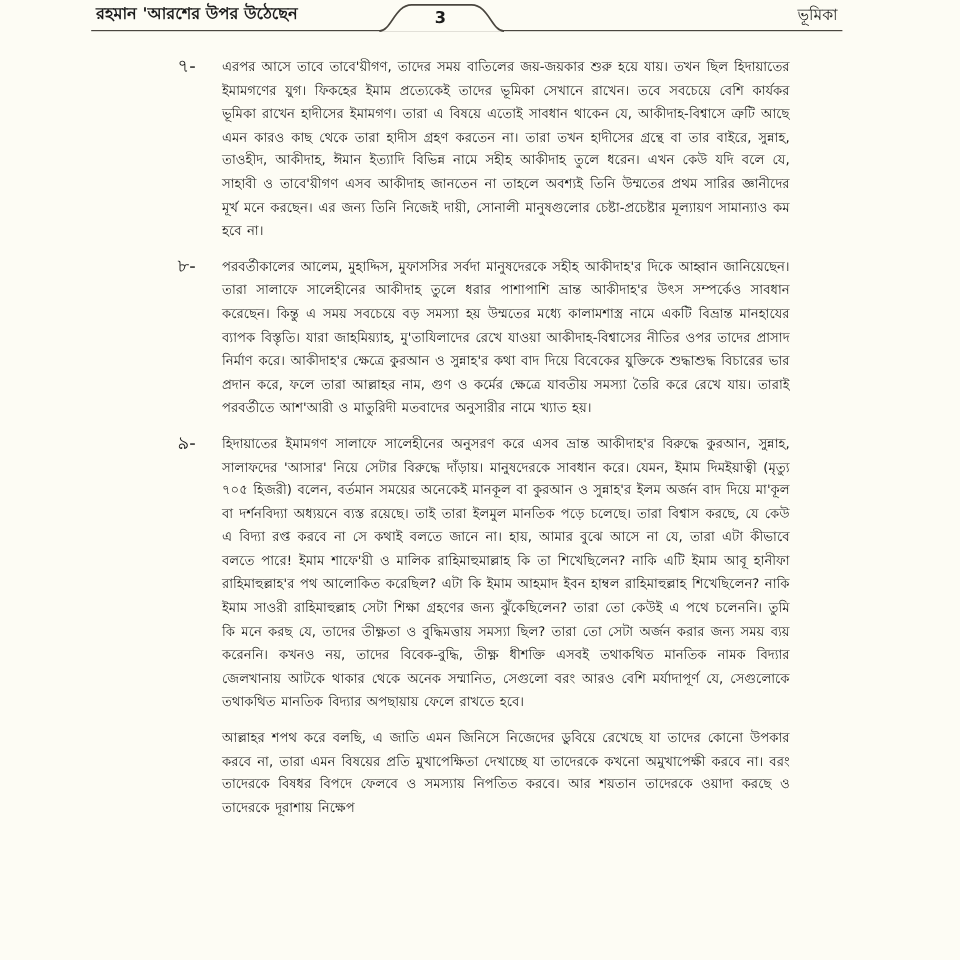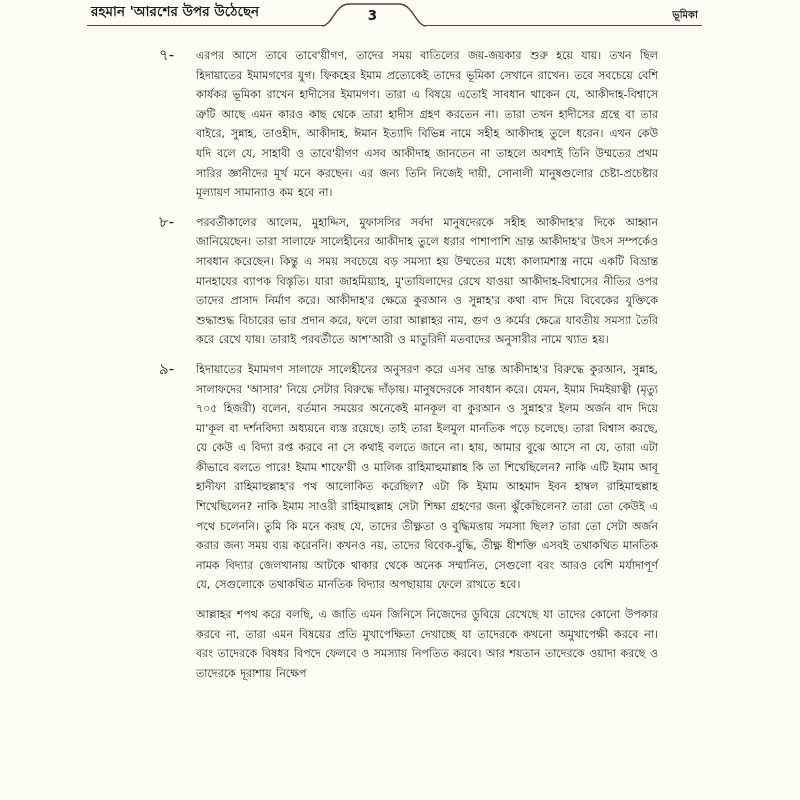--- a/index.html
+++ b/index.html
@@ -12,21 +12,20 @@
     background: #fdfcf4;
     font-family: "DejaVu Sans", sans-serif;
     color: #1c1c1c;
     overflow: hidden;
   }
   .page {
     position: relative;
     width: 736px;
     height: 800px;
     box-sizing: border-box;
-    padding-left: 11px;
   }
   
   .page-header {
     position: relative;
     height: 34px;
   }
   .header-rule {
     position: absolute;
     left: 76px;
     right: 34px;
@@ -38,22 +37,22 @@
     left: 80px;
     bottom: 10px;
     font-size: 13.5px;
     font-weight: bold;
     white-space: nowrap;
   }
   .section-title {
     position: absolute;
     right: 38px;
     bottom: 10px;
-    font-size: 10px;
-    font-weight: bold;
+    font-size: 13px;
+    font-weight: normal;
     white-space: nowrap;
   }
   .page-number-tab {
     position: absolute;
     left: 50%;
     transform: translateX(-50%);
     bottom: 8px;
     width: 104px;
     height: 24px;
   }

